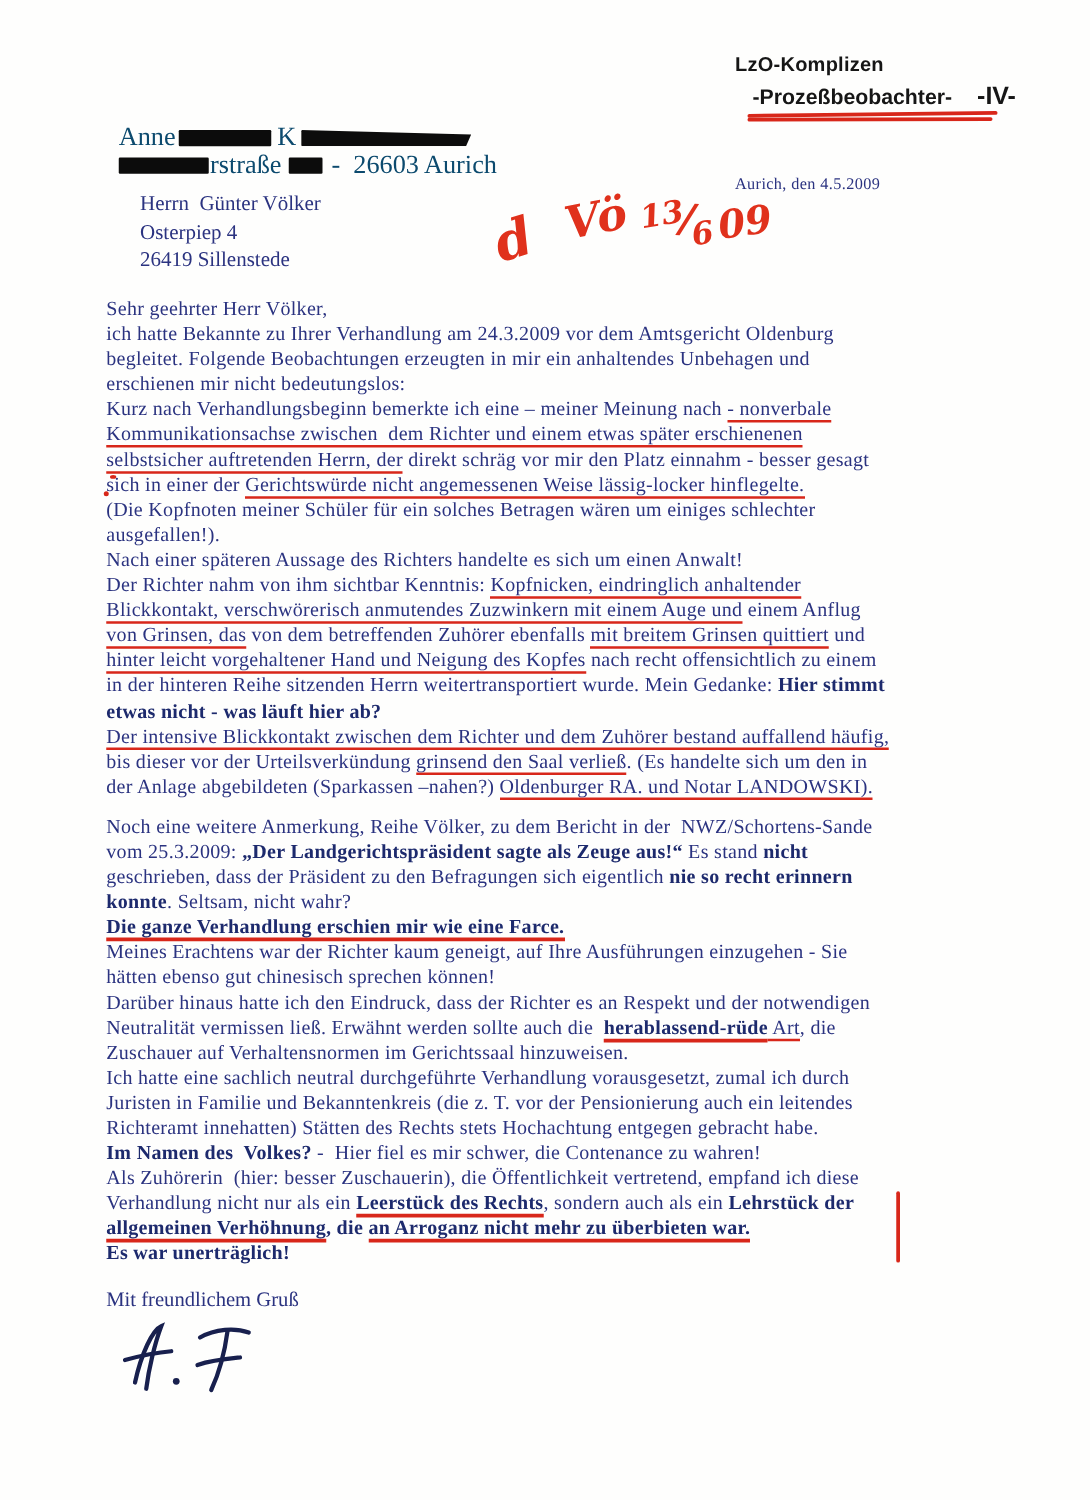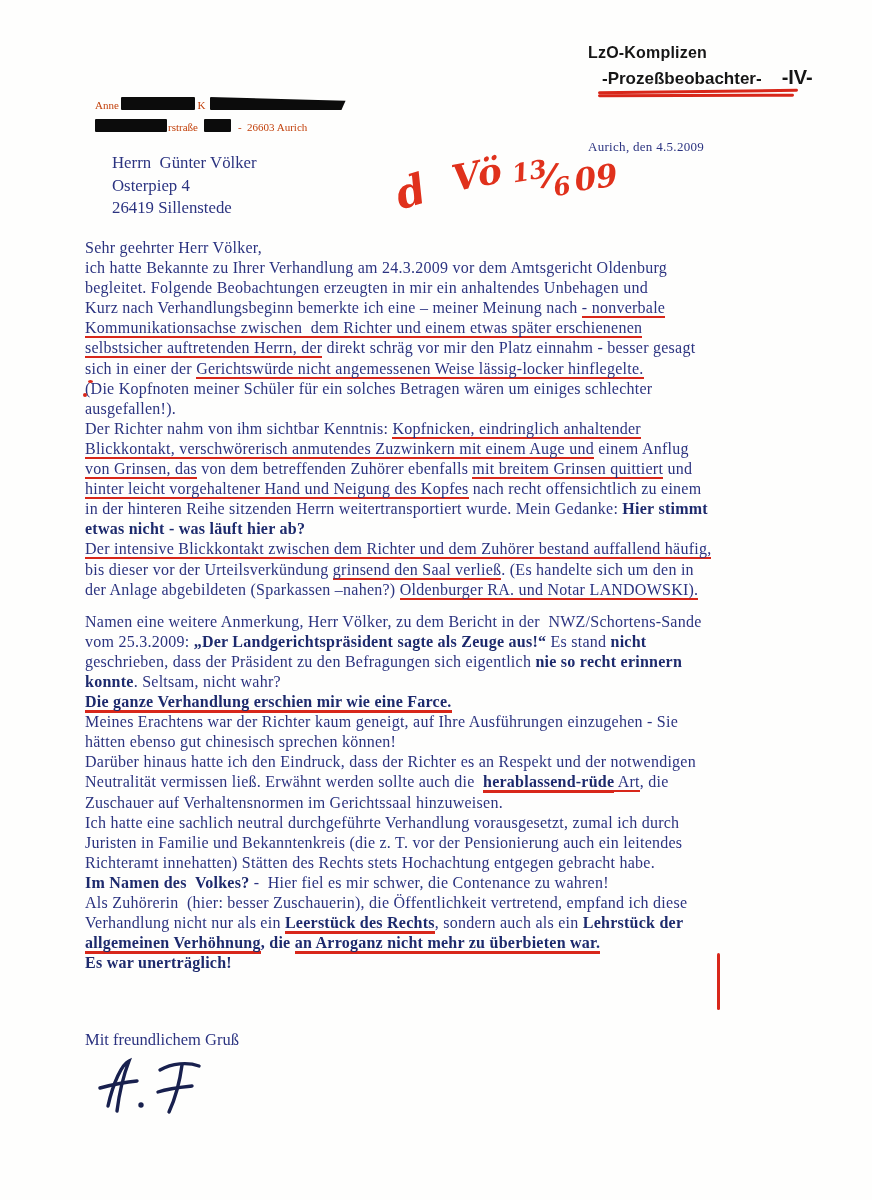--- a/index.html
+++ b/index.html
@@ -14,21 +14,21 @@
   .h-sub{position:relative;margin-top:4px;padding-left:14px;font-size:17px;white-space:pre;}
   .h-num{font-size:20px;margin-left:20px;}
   .dbl{position:absolute;left:10px;top:24px;width:200px;height:9px;}
   .dbl i{position:absolute;left:0;right:0;height:3px;background:var(--red,#d8271a);border-radius:3px;display:block;}
   .dbl i.l1{top:0;transform:rotate(-.7deg);}
   .dbl i.l2{top:4px;transform:rotate(-.15deg);width:98%;}
   .h-date{margin-top:10px;font-family:"Liberation Serif",serif;font-weight:400;font-size:13px;
           color:var(--ink,#2b3380);letter-spacing:.3px;}
 
   
-  .sender{position:absolute;left:95px;top:97px;color:#c2410c;font-size:11px;}
+  .sender{position:absolute;left:95px;top:97px;color:#0c4a6e;font-size:21px;}
   .sline{white-space:pre;height:22px;}
   .bar{display:inline-block;background:#0c0c0c;height:13px;vertical-align:-1px;border-radius:1px;}
   .bar1{width:74px;margin-left:2px;}
   .bar2{width:136px;margin-left:4px;clip-path:polygon(0 0,100% 28%,97% 100%,0 100%);}
   .bar3{width:72px;margin-right:1px;}
   .bar4{width:27px;margin:0 7px 0 6px;}
   .recipient{position:absolute;left:112px;top:153px;color:var(--ink,#2b3380);font-size:16.8px;}
   .rline{white-space:pre;height:22.5px;}
 
   
@@ -89,37 +89,39 @@
   </div>
 
   <div class="hand-note">
     <span class="hn-d">d</span><span class="hn-vo">Vö</span><span class="hn-frac"><span class="hn-n">13</span><span class="hn-s">/</span><span class="hn-m">6</span></span><span class="hn-y">09</span>
   </div>
 
   <div class="letter-body">
       <div class="body-line"><span>Sehr geehrter Herr Völker,</span></div>
       <div class="body-line"><span>ich hatte Bekannte zu Ihrer Verhandlung am 24.3.2009 vor dem Amtsgericht Oldenburg</span></div>
       <div class="body-line"><span>begleitet. Folgende Beobachtungen erzeugten in mir ein anhaltendes Unbehagen und</span></div>
+      <div class="body-line"><span>erschienen mir nicht bedeutungslos:</span></div>
       <div class="body-line"><span>Kurz nach Verhandlungsbeginn bemerkte ich eine – meiner Meinung nach </span><span class="s-u">- nonverbale</span></div>
       <div class="body-line"><span class="s-u">Kommunikationsachse zwischen  dem Richter und einem etwas später erschienenen</span></div>
       <div class="body-line"><span class="s-u">selbstsicher auftretenden Herrn, der</span><span> direkt schräg vor mir den Platz einnahm - besser gesagt</span></div>
       <div class="body-line"><span>sich in einer der </span><span class="s-u">Gerichtswürde nicht angemessenen Weise lässig-locker hinflegelte.</span></div>
       <div class="body-line"><span>(Die Kopfnoten meiner Schüler für ein solches Betragen wären um einiges schlechter</span></div>
       <div class="body-line"><span>ausgefallen!).</span></div>
+      <div class="body-line"><span>Nach einer späteren Aussage des Richters handelte es sich um einen Anwalt!</span></div>
       <div class="body-line"><span>Der Richter nahm von ihm sichtbar Kenntnis: </span><span class="s-u">Kopfnicken, eindringlich anhaltender</span></div>
       <div class="body-line"><span class="s-u">Blickkontakt, verschwörerisch anmutendes Zuzwinkern mit einem Auge und</span><span> einem Anflug</span></div>
       <div class="body-line"><span class="s-u">von Grinsen, das</span><span> von dem betreffenden Zuhörer ebenfalls </span><span class="s-u">mit breitem Grinsen quittiert</span><span> und</span></div>
       <div class="body-line"><span class="s-u">hinter leicht vorgehaltener Hand und Neigung des Kopfes</span><span> nach recht offensichtlich zu einem</span></div>
       <div class="body-line"><span>in der hinteren Reihe sitzenden Herrn weitertransportiert wurde. Mein Gedanke: </span><span class="s-b">Hier stimmt</span></div>
       <div class="body-line"><span class="s-b">etwas nicht - was läuft hier ab?</span></div>
       <div class="body-line"><span class="s-u">Der intensive Blickkontakt zwischen dem Richter und dem Zuhörer bestand auffallend häufig,</span></div>
       <div class="body-line"><span>bis dieser vor der Urteilsverkündung </span><span class="s-u">grinsend den Saal verließ</span><span>. (Es handelte sich um den in</span></div>
       <div class="body-line"><span>der Anlage abgebildeten (Sparkassen –nahen?) </span><span class="s-u">Oldenburger RA. und Notar LANDOWSKI).</span></div>
       <div class="body-line blank"></div>
-      <div class="body-line"><span>Namen eine weitere Anmerkung, Herr Völker, zu dem Bericht in der  NWZ/Schortens-Sande</span></div>
+      <div class="body-line"><span>Noch eine weitere Anmerkung, Reihe Völker, zu dem Bericht in der  NWZ/Schortens-Sande</span></div>
       <div class="body-line"><span>vom 25.3.2009: </span><span class="s-b">„Der Landgerichtspräsident sagte als Zeuge aus!“</span><span> Es stand </span><span class="s-b">nicht</span></div>
       <div class="body-line"><span>geschrieben, dass der Präsident zu den Befragungen sich eigentlich </span><span class="s-b">nie so recht erinnern</span></div>
       <div class="body-line"><span class="s-b">konnte</span><span>. Seltsam, nicht wahr?</span></div>
       <div class="body-line"><span class="s-b s-u">Die ganze Verhandlung erschien mir wie eine Farce.</span></div>
       <div class="body-line"><span>Meines Erachtens war der Richter kaum geneigt, auf Ihre Ausführungen einzugehen - Sie</span></div>
       <div class="body-line"><span>hätten ebenso gut chinesisch sprechen können!</span></div>
       <div class="body-line"><span>Darüber hinaus hatte ich den Eindruck, dass der Richter es an Respekt und der notwendigen</span></div>
       <div class="body-line"><span>Neutralität vermissen ließ. Erwähnt werden sollte auch die  </span><span class="s-b s-u">herablassend-rüde</span><span class="s-u"> Art</span><span>, die</span></div>
       <div class="body-line"><span>Zuschauer auf Verhaltensnormen im Gerichtssaal hinzuweisen.</span></div>
       <div class="body-line"><span>Ich hatte eine sachlich neutral durchgeführte Verhandlung vorausgesetzt, zumal ich durch</span></div>

